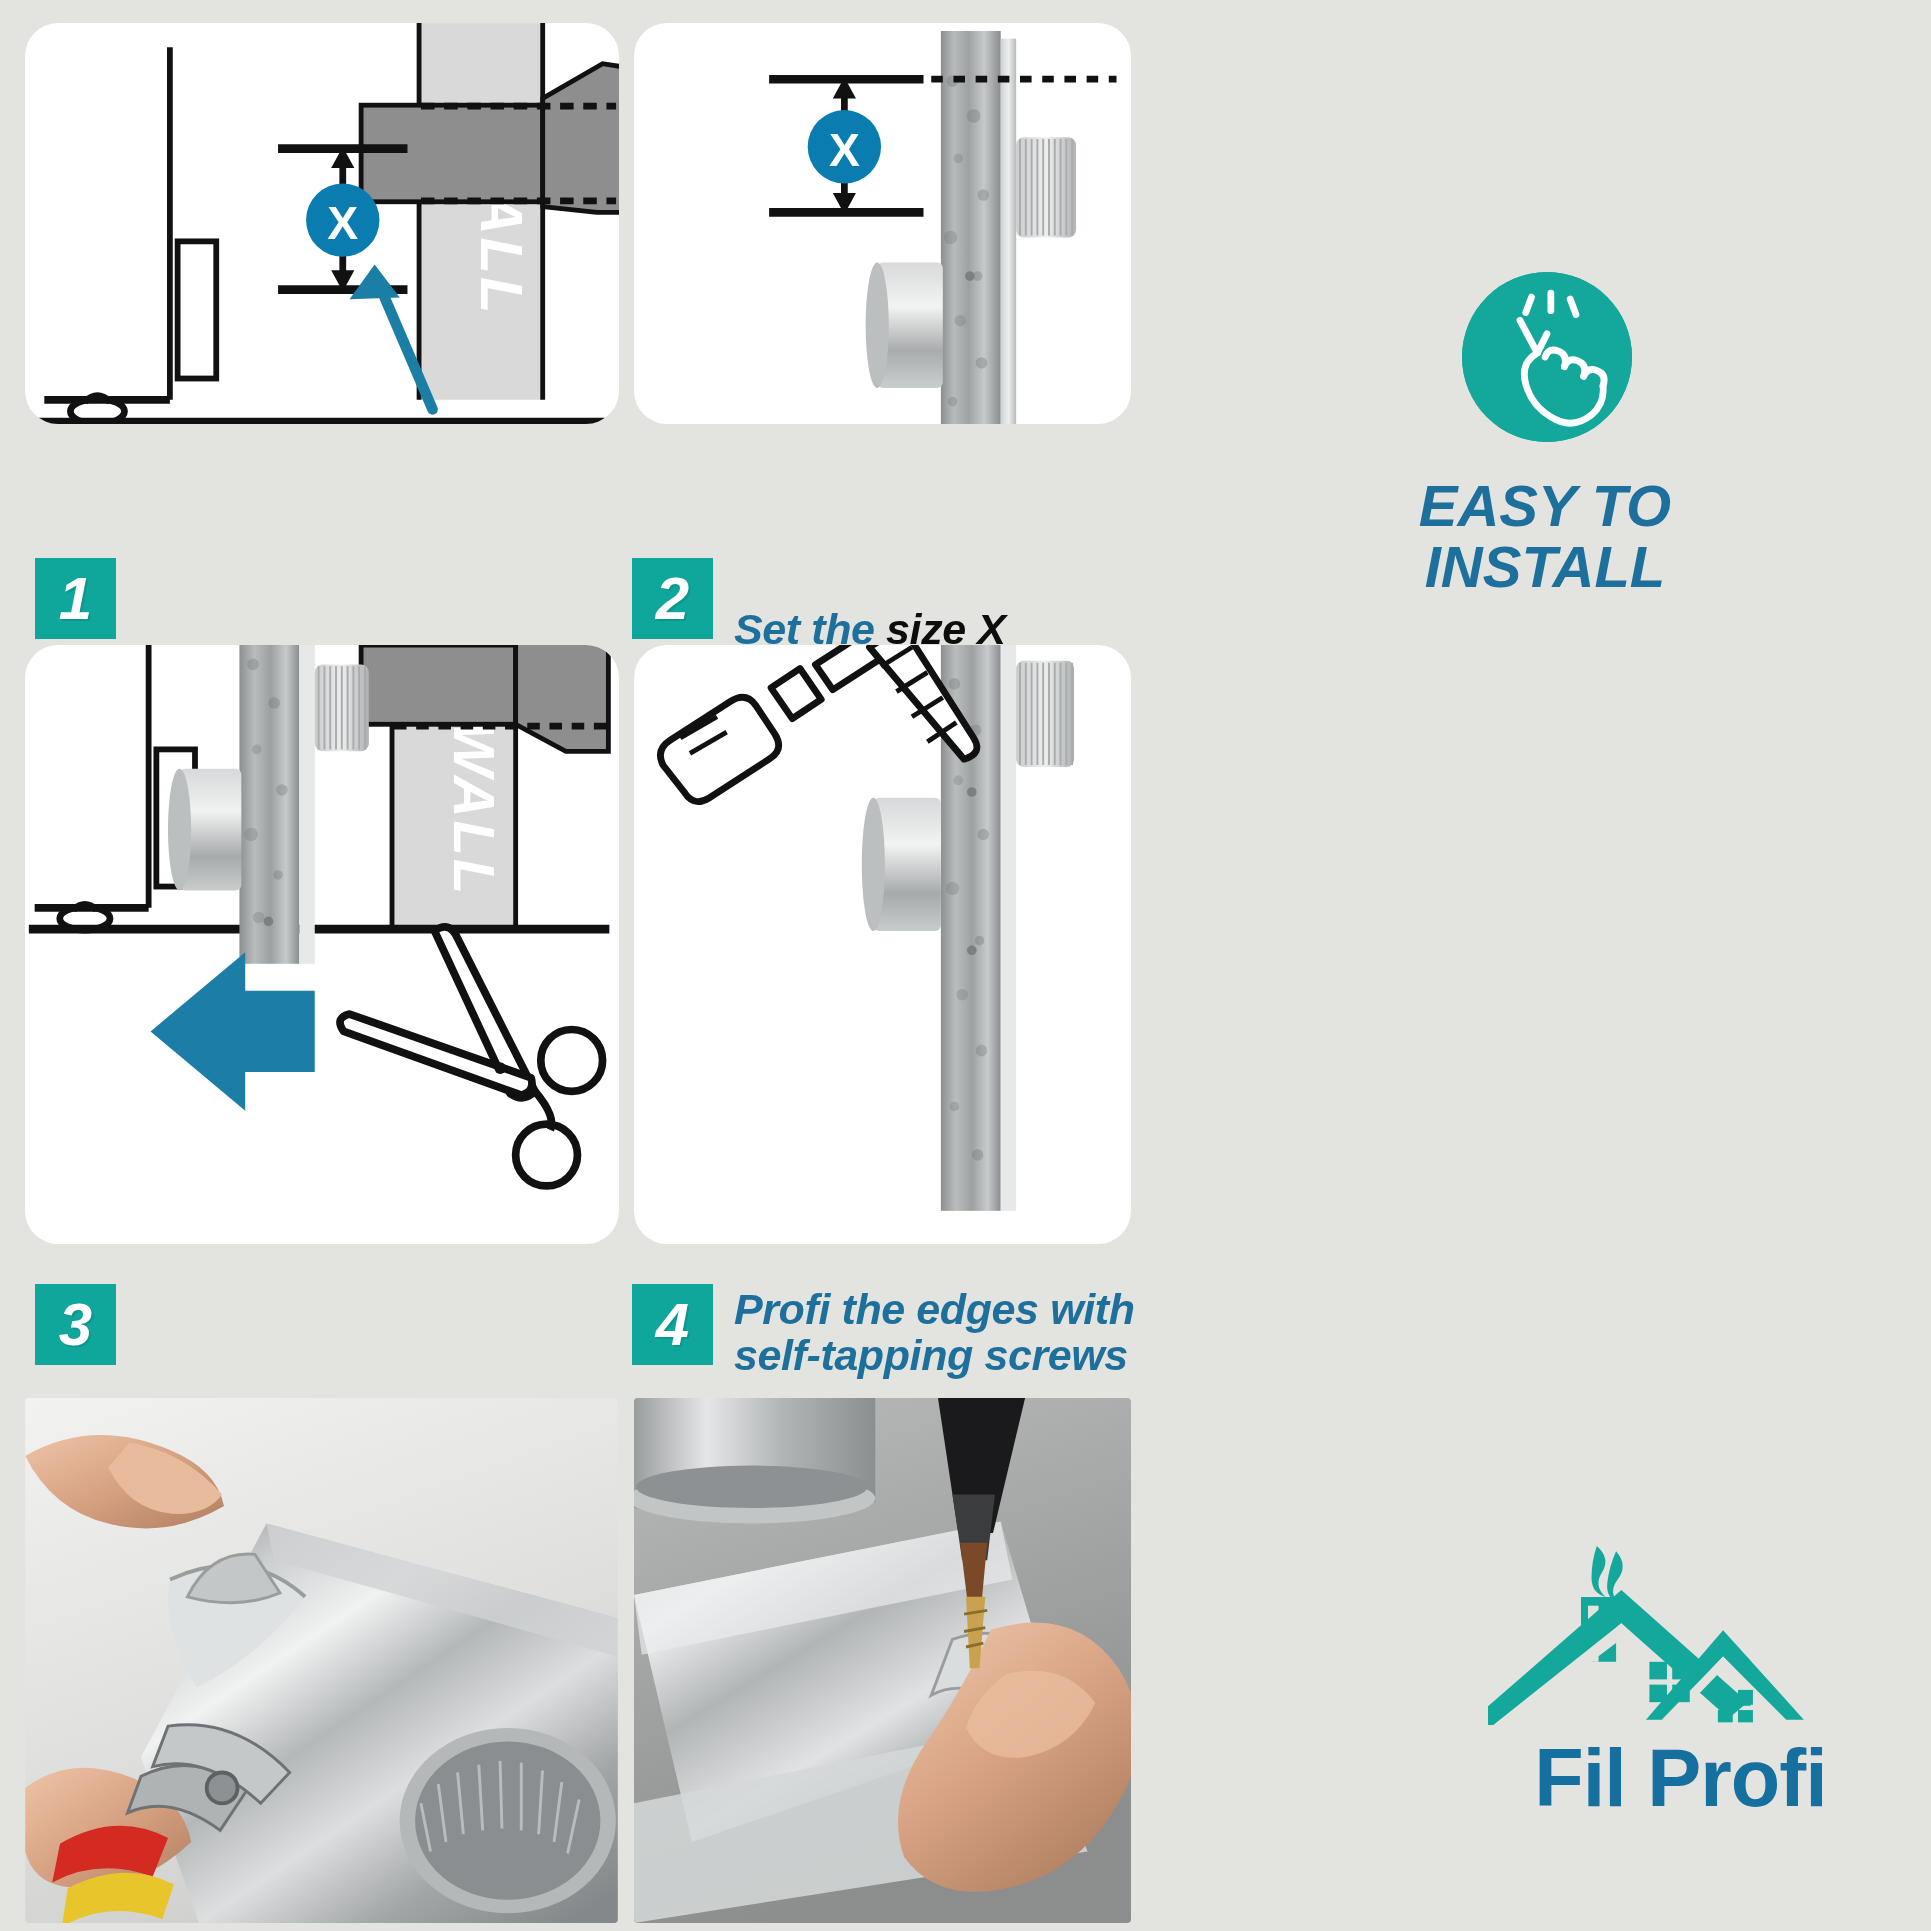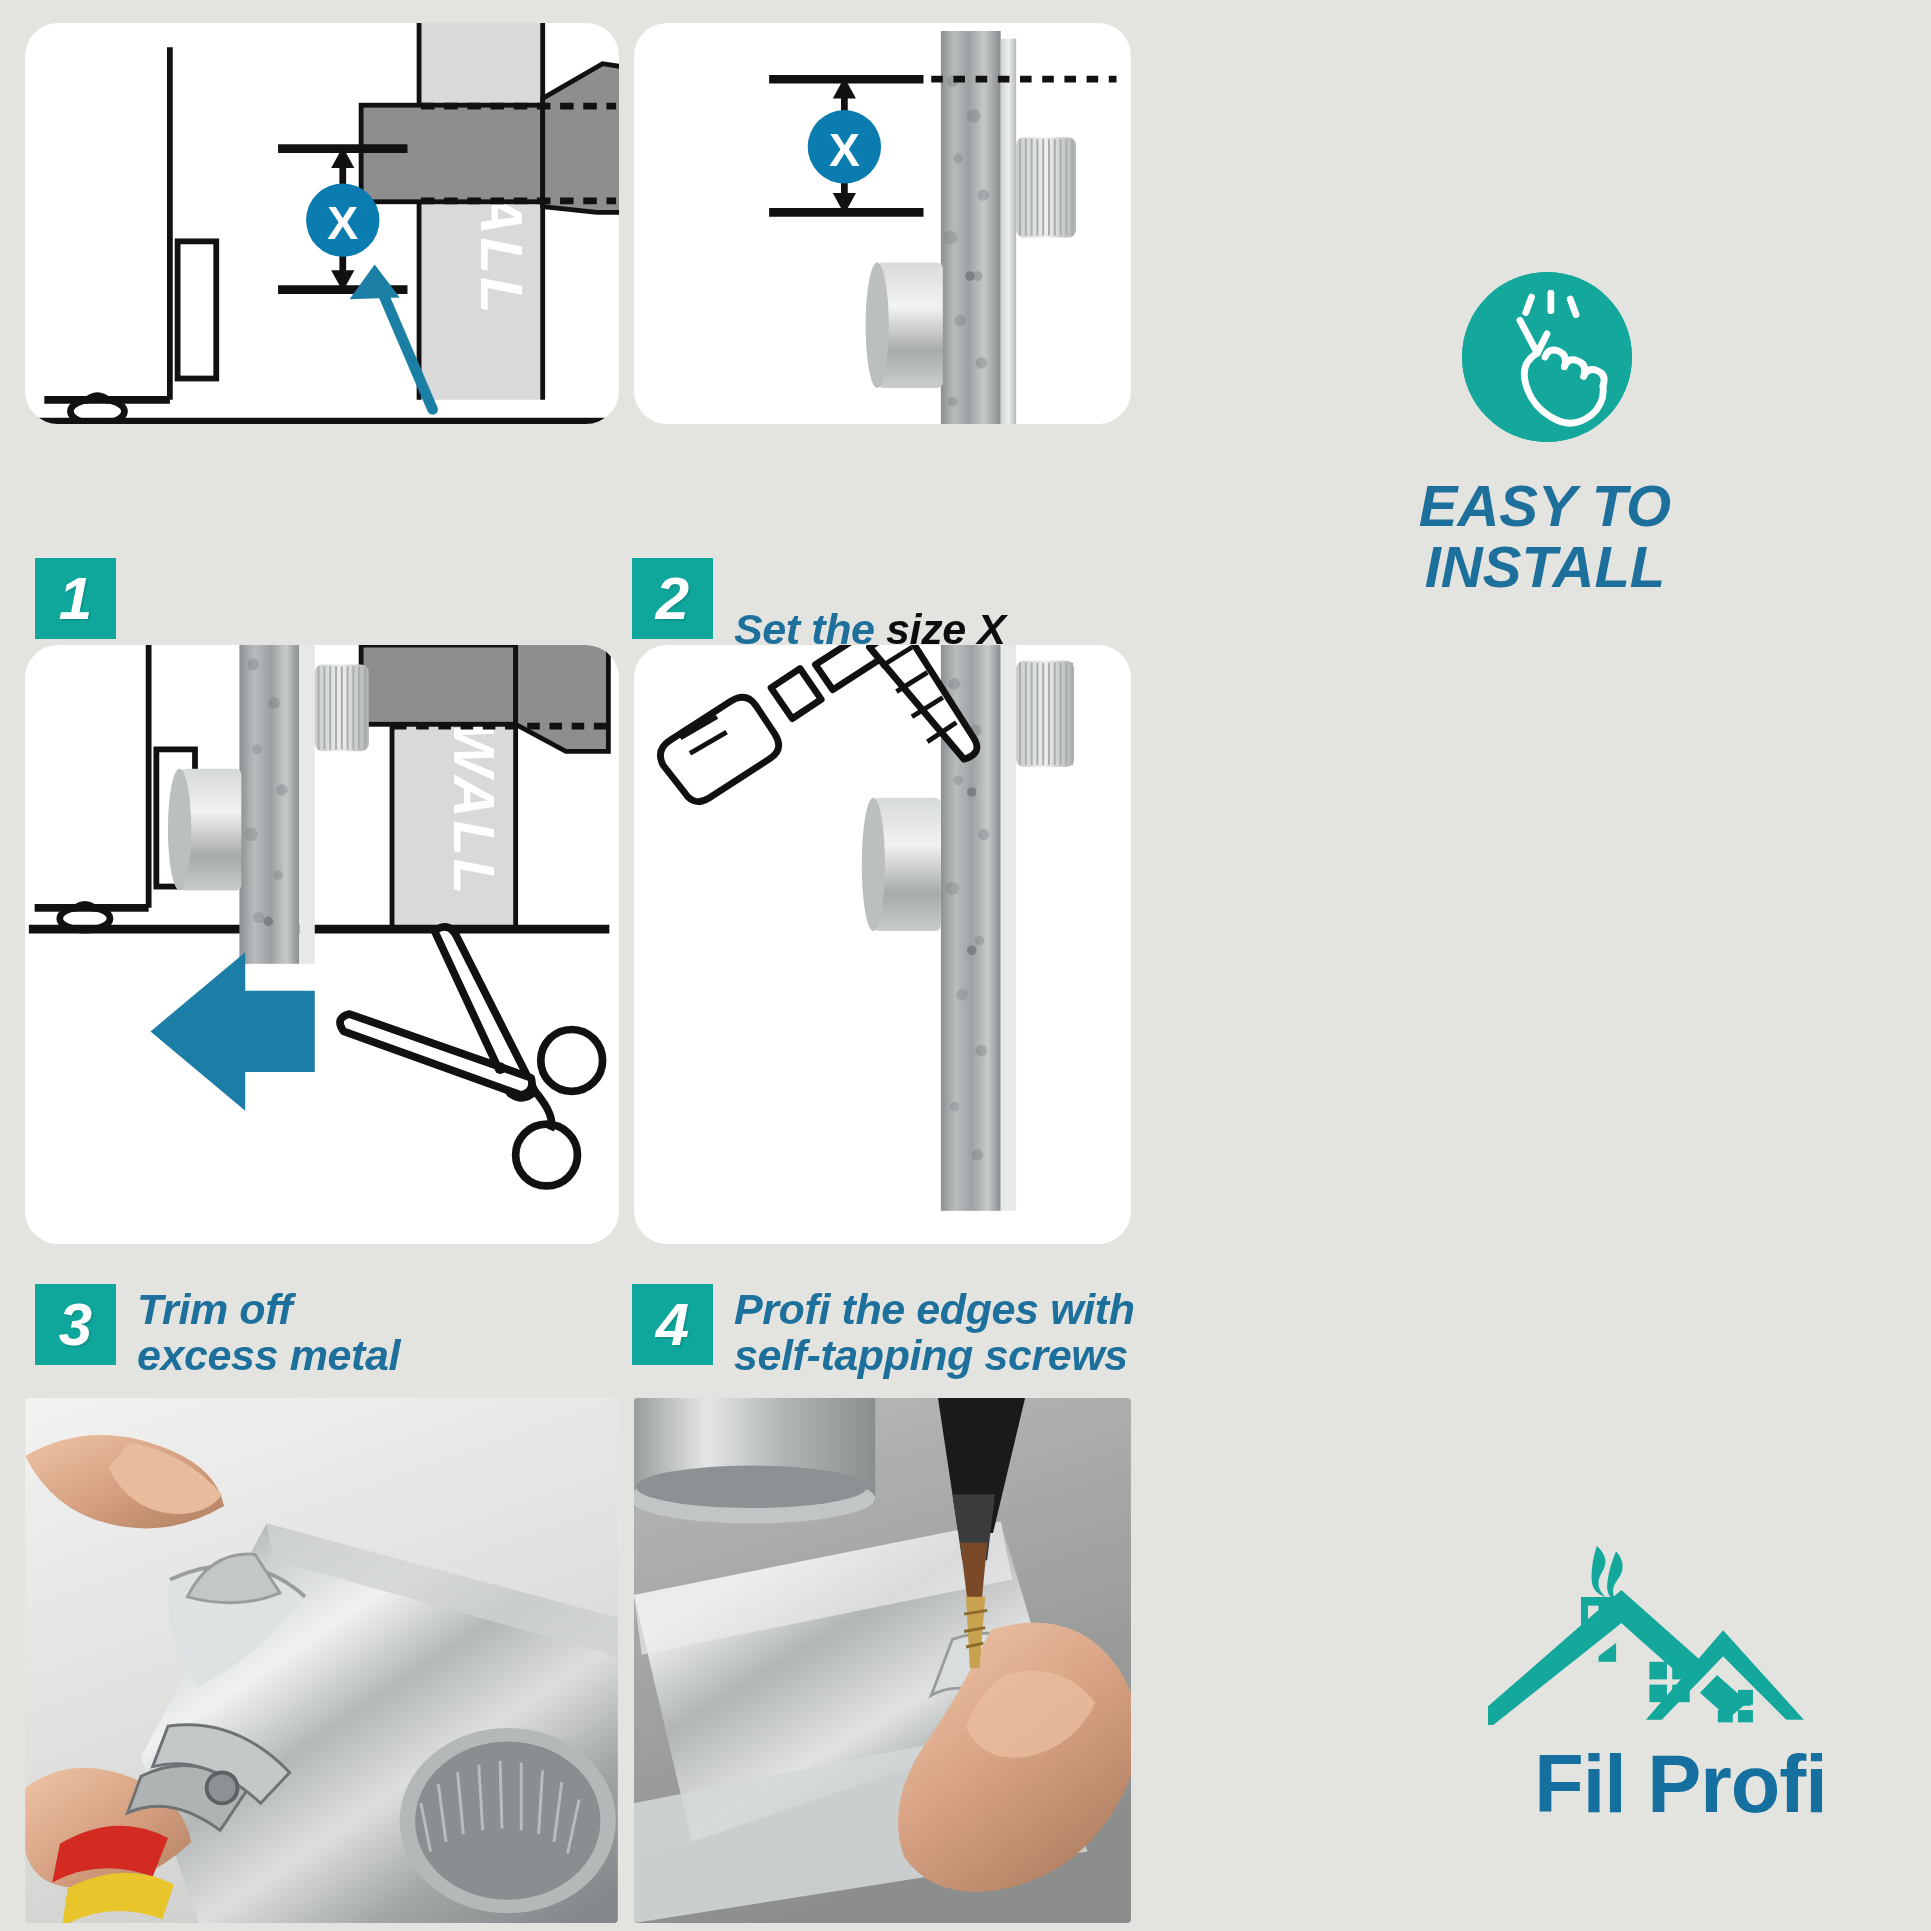--- a/index.html
+++ b/index.html
@@ -57,21 +57,21 @@
   }
   .easy {
     position: absolute;
     font-size: 58px; font-weight: bold; font-style: italic;
     color: #1d6f9c; line-height: 1.06; text-align: center;
     white-space: pre-line;
   }
   .logo-wrap { position: absolute; text-align: center; }
   .logo-text {
     font-size: 81px; font-weight: bold; color: #15709f;
-    letter-spacing: -1px; line-height: 1; margin-top: 12px;
+    letter-spacing: -1px; line-height: 1; margin-top: 6px;
   }
 </style>
 </head>
 <body>
 
 <div class="root">
 
   <div class="panel" style="left:25px; top:23px; width:594px; height:401px;">
     <svg viewBox="0 0 615 415" width="594" height="401">
 
@@ -362,22 +362,20 @@
         <line x1="256" y1="22" x2="288" y2="2"></line>
         <line x1="272" y1="48" x2="304" y2="28"></line>
         <line x1="288" y1="74" x2="320" y2="54"></line>
         <line x1="304" y1="100" x2="334" y2="80"></line>
       </g>
     </svg>
   </div>
 
   <div class="caption" style="left:35px; top:1284px; width:579px;">
     <div class="badge">3</div>
-    <div class="cap-text">Trim off
-excess metal</div>
   </div>
 
   <div class="caption" style="left:632px; top:1284px; width:521px;">
     <div class="badge">4</div>
     <div class="cap-text">Profi the edges with
 self-tapping screws</div>
   </div>
 
   <div class="photo-panel" style="left:25px; top:1398px; width:593px; height:525px;">
     <svg viewBox="0 0 614 544" width="593" height="525">

